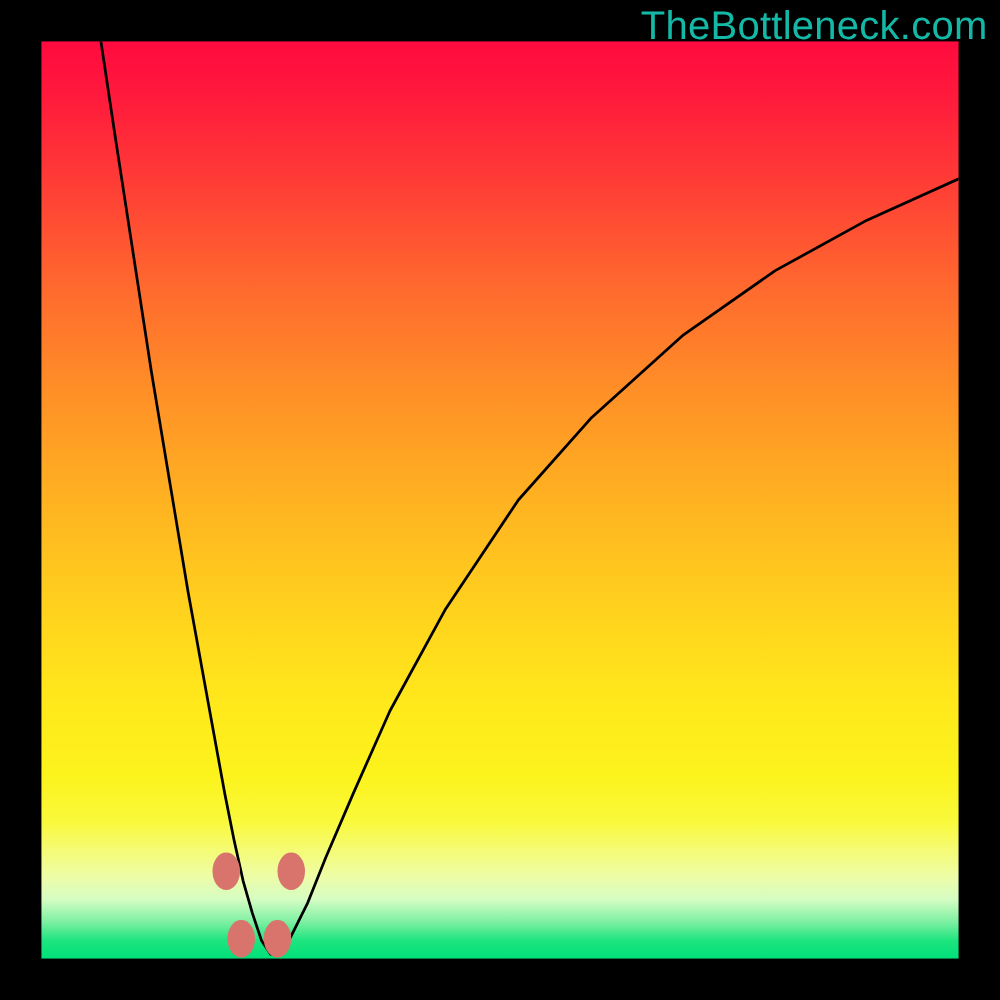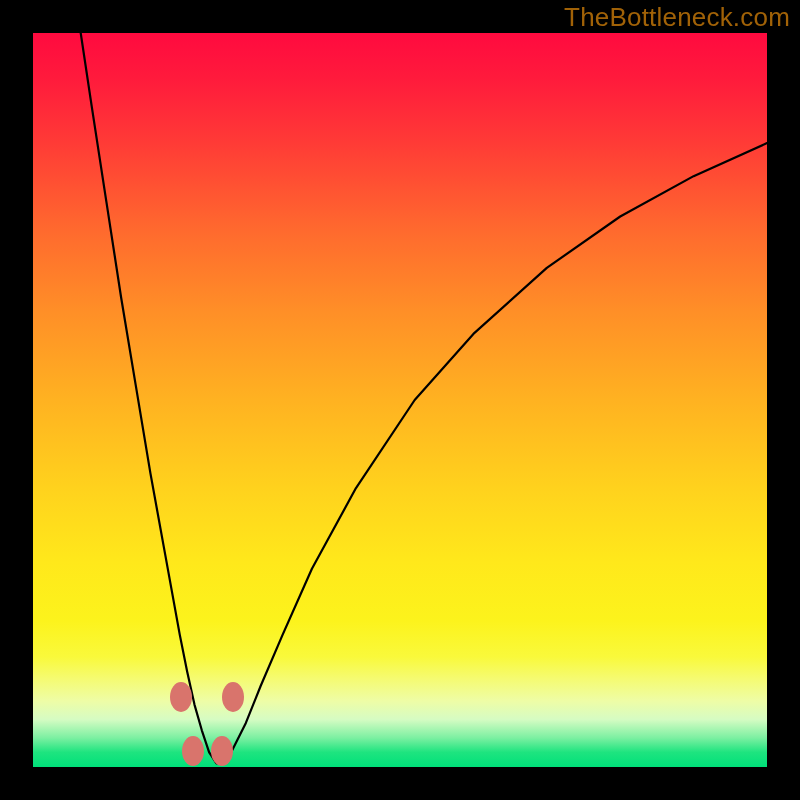--- a/index.html
+++ b/index.html
@@ -16,22 +16,22 @@
     left: 0;
     top: 0;
     width: 800px;
     height: 800px;
     background: #000;
   }
   .watermark {
     position: absolute;
     top: 2px;
     right: 10px;
-    color: #a16207;
-    font-size: 26px;
+    color: #14b8a6;
+    font-size: 32px;
     font-weight: 500;
     letter-spacing: 0.2px;
     z-index: 10;
   }
   .plot {
     position: absolute;
     left: 33px;
     top: 33px;
     width: 734px;
     height: 734px;

